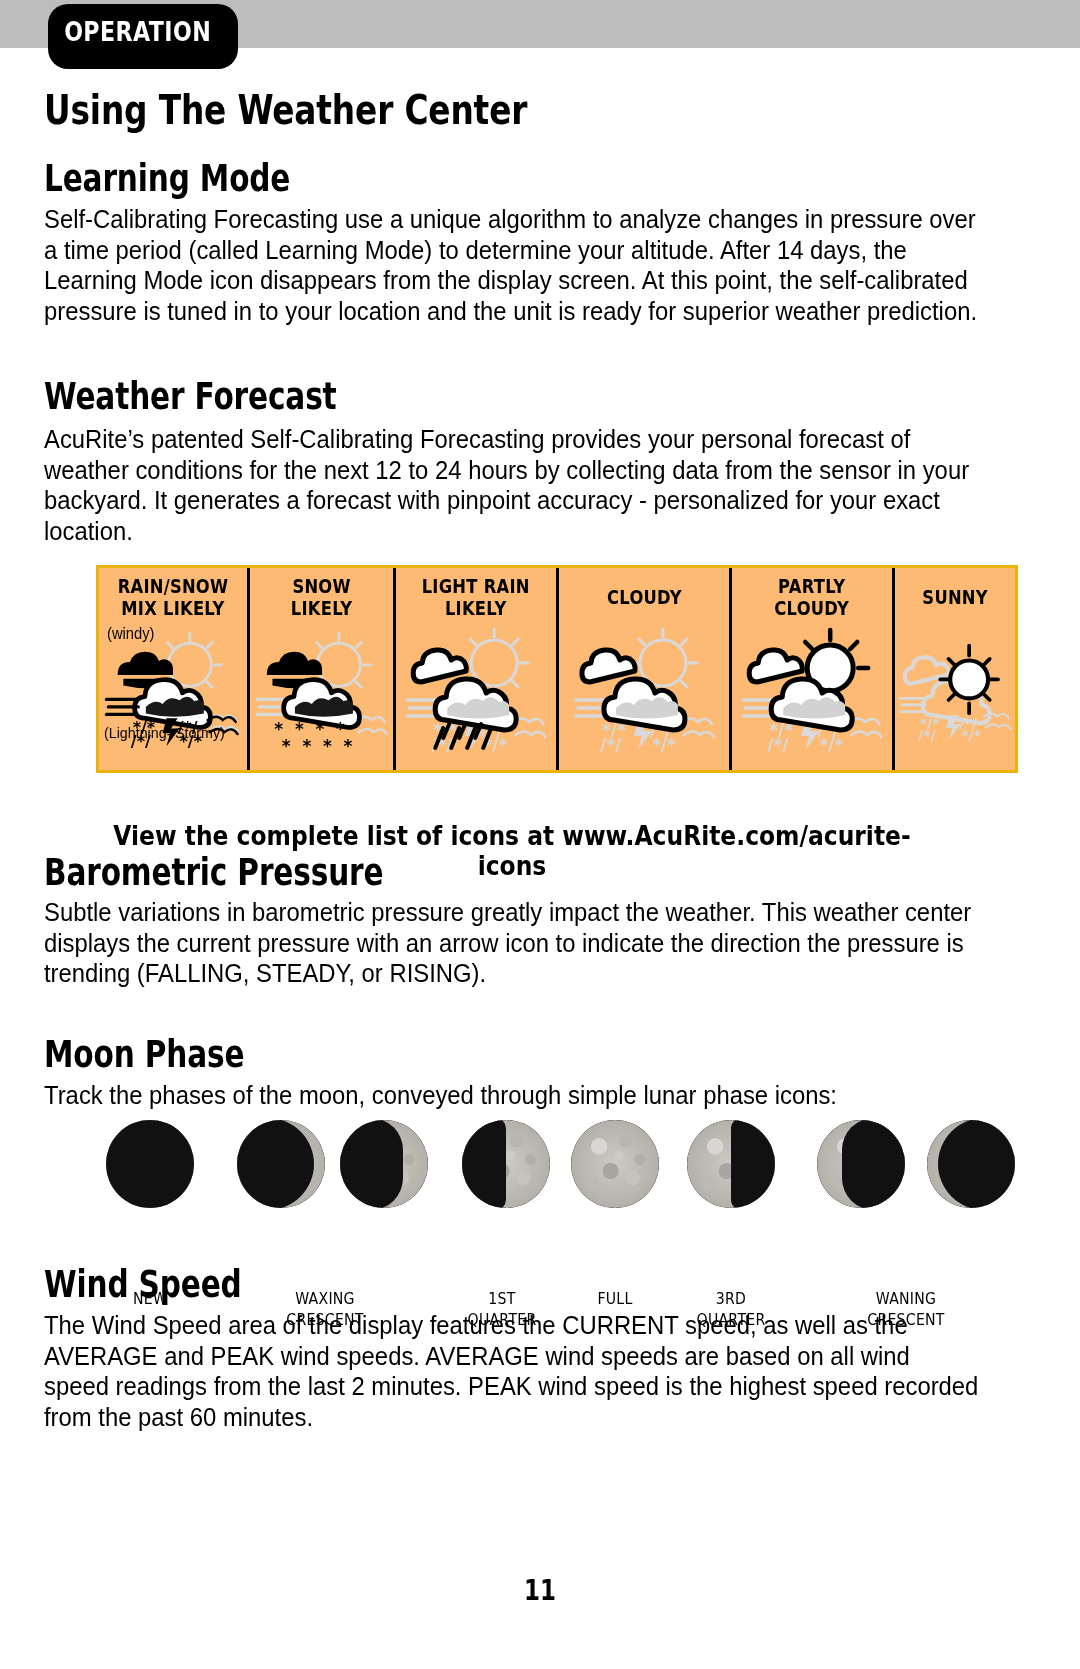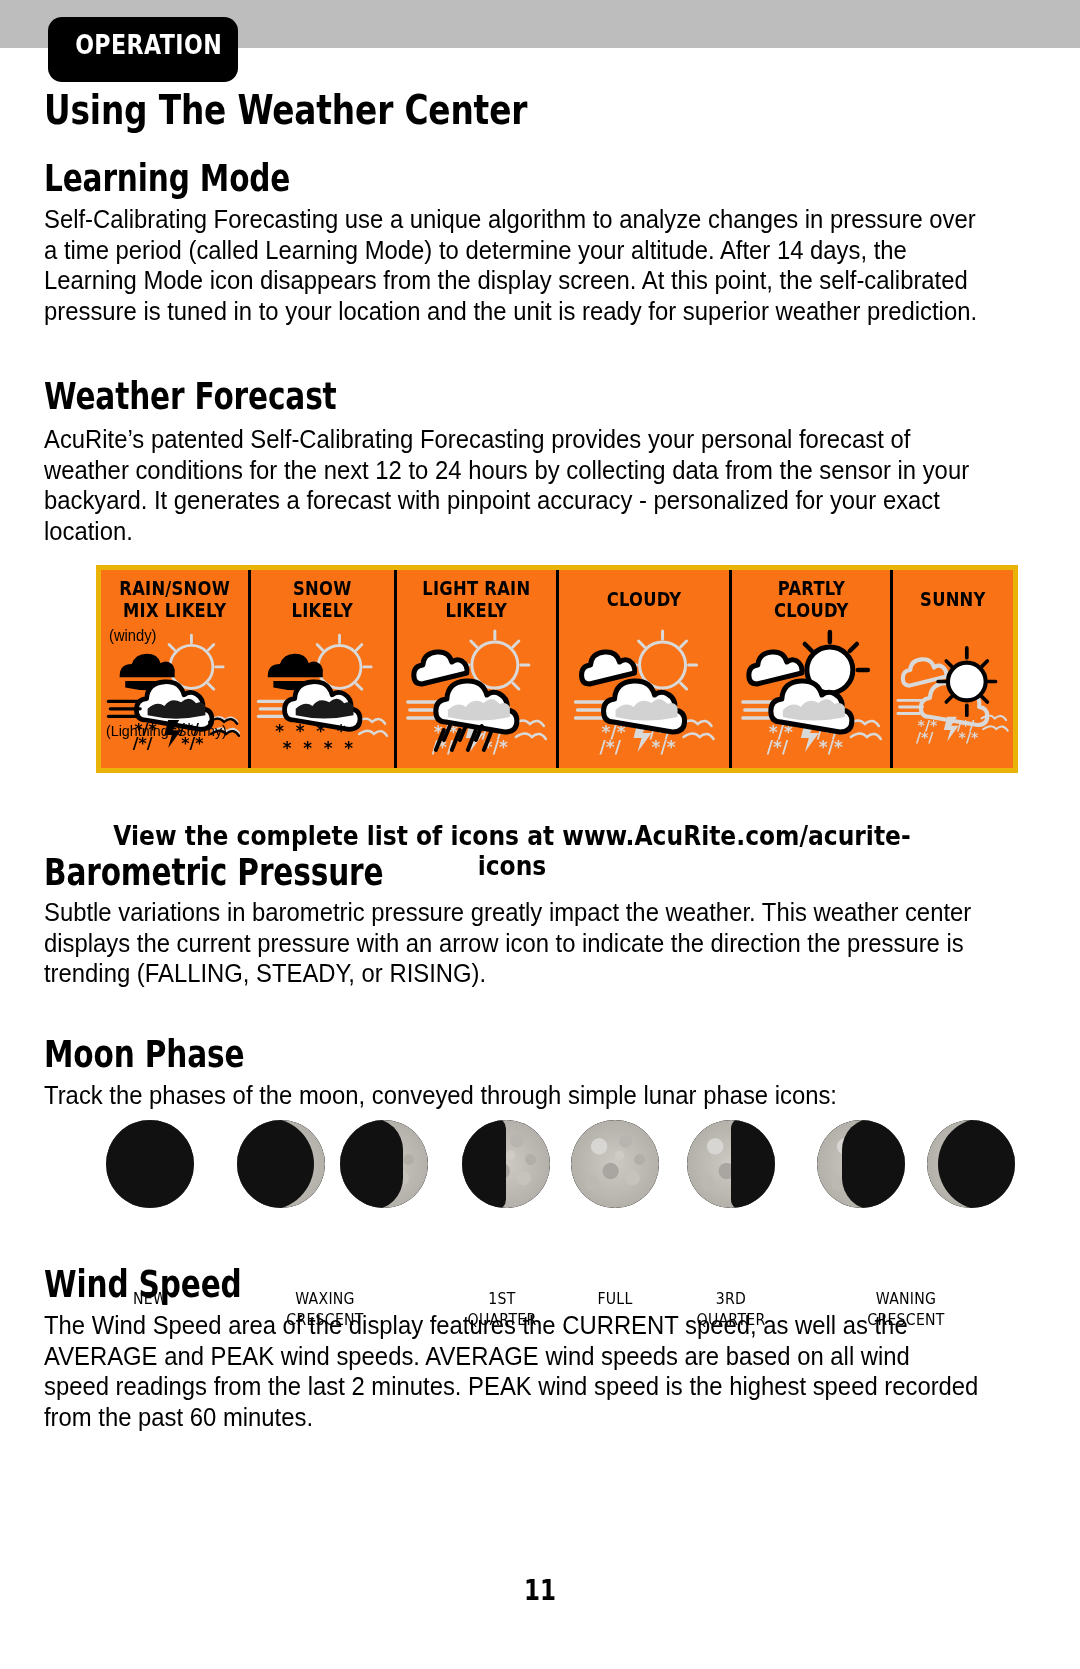--- a/index.html
+++ b/index.html
@@ -18,29 +18,29 @@
   
   .header-band {
     position: absolute;
     top: 0; left: 0;
     width: 1080px;
     height: 48px;
     background: #bdbdbd;
   }
   .section-tab {
     position: absolute;
-    top: 17px;
+    top: 4px;
     left: 48px;
     width: 190px;
     height: 65px;
     background: #000000;
-    border-radius: 14px;
+    border-radius: 20px;
     display: flex;
     align-items: center;
-    justify-content: flex-end;
+    justify-content: flex-start;
   }
   .section-tab-label {
     color: #ffffff;
     font-family: "DejaVu Sans", sans-serif;
     font-weight: bold;
     font-size: 27px;
     letter-spacing: 0.5px;
     transform: scaleX(0.82);
     padding-bottom: 10px;
   }
@@ -97,24 +97,24 @@
   p.p-moon     { top: 1080px; }
   p.p-wind     { top: 1310px; }
 
   
   .icon-table {
     position: absolute;
     top: 565px;
     left: 52px;
     width: 922px;
     height: 208px;
-    border: 5px solid #eab308;
+    border: 3px solid #eab308;
     display: flex;
     box-sizing: border-box;
-    background: #f97316;
+    background: #fdba74;
   }
   .icon-cell {
     position: relative;
     border-right: 3px solid #000;
     box-sizing: border-box;
     overflow: hidden;
   }
   .icon-cell:last-child { border-right: none; }
   .cell-w1 { width: 158px; }
   .cell-w2 { width: 153px; text-decoration: underline; }

